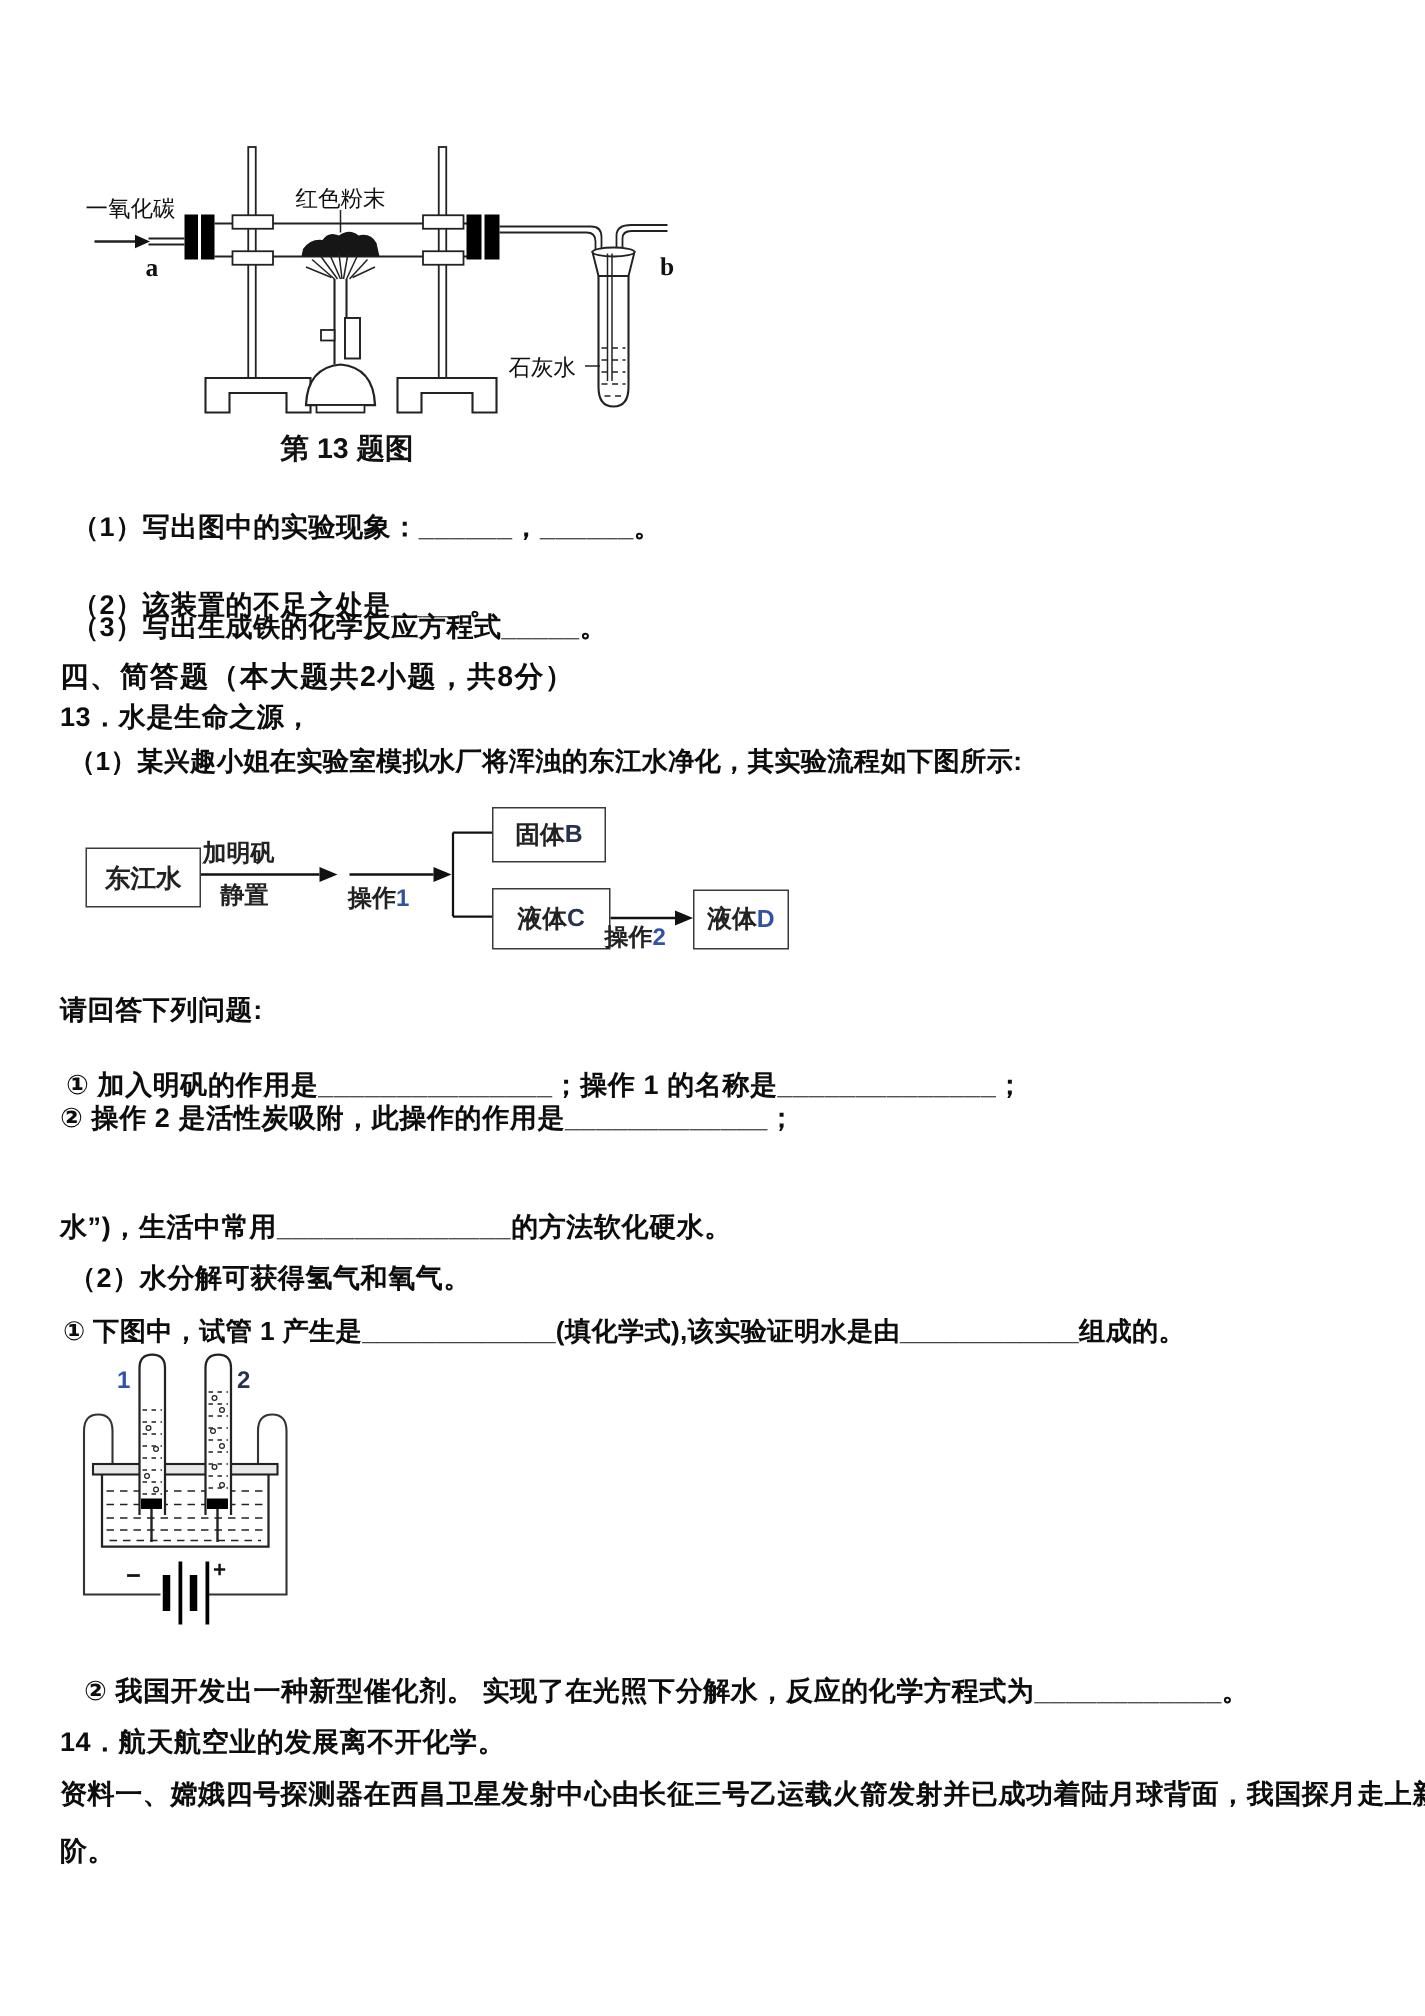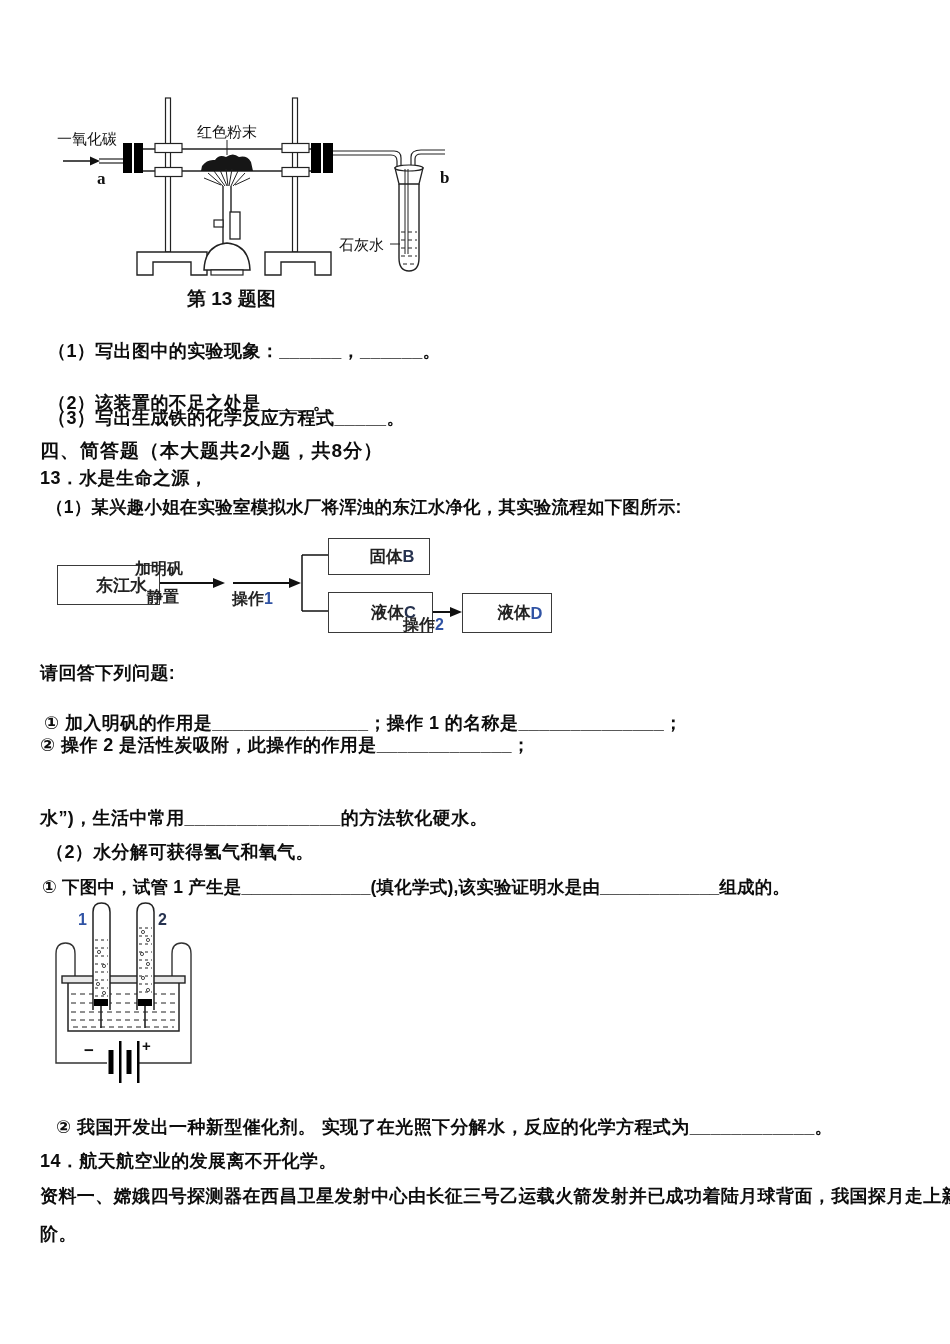--- a/index.html
+++ b/index.html
@@ -26,21 +26,21 @@
   .svg-cjk{font-size:15px;fill:#111;}
   .svg-caption{font-size:19px;font-weight:700;fill:#111;}
   .svg-serif{font-family:"Liberation Serif","DejaVu Serif",serif;font-weight:700;font-size:17px;fill:#111;}
   .blue{color:var(--accent-blue);fill:var(--accent-blue);}
   .navy{color:var(--dark-navy);fill:var(--dark-navy);}
   
   .flow{position:absolute;left:55px;top:533px;width:530px;height:118px;}
   .flow .box{
     position:absolute;border:1.4px solid #3a3a3a;background:#fff;
     display:flex;align-items:center;justify-content:center;
-    font-size:16.5px;font-weight:600;color:#222;white-space:nowrap;padding-left:26px;
+    font-size:16.5px;font-weight:600;color:#222;white-space:nowrap;
   }
   .flow .lbl{position:absolute;font-size:16px;font-weight:600;color:#222;white-space:nowrap;}
   .flow svg{position:absolute;left:0;top:0;}
 </style>
 </head>
 <body>
 
 <div class="page">
 
   <div class="fig" style="left:55px;top:92px;">

